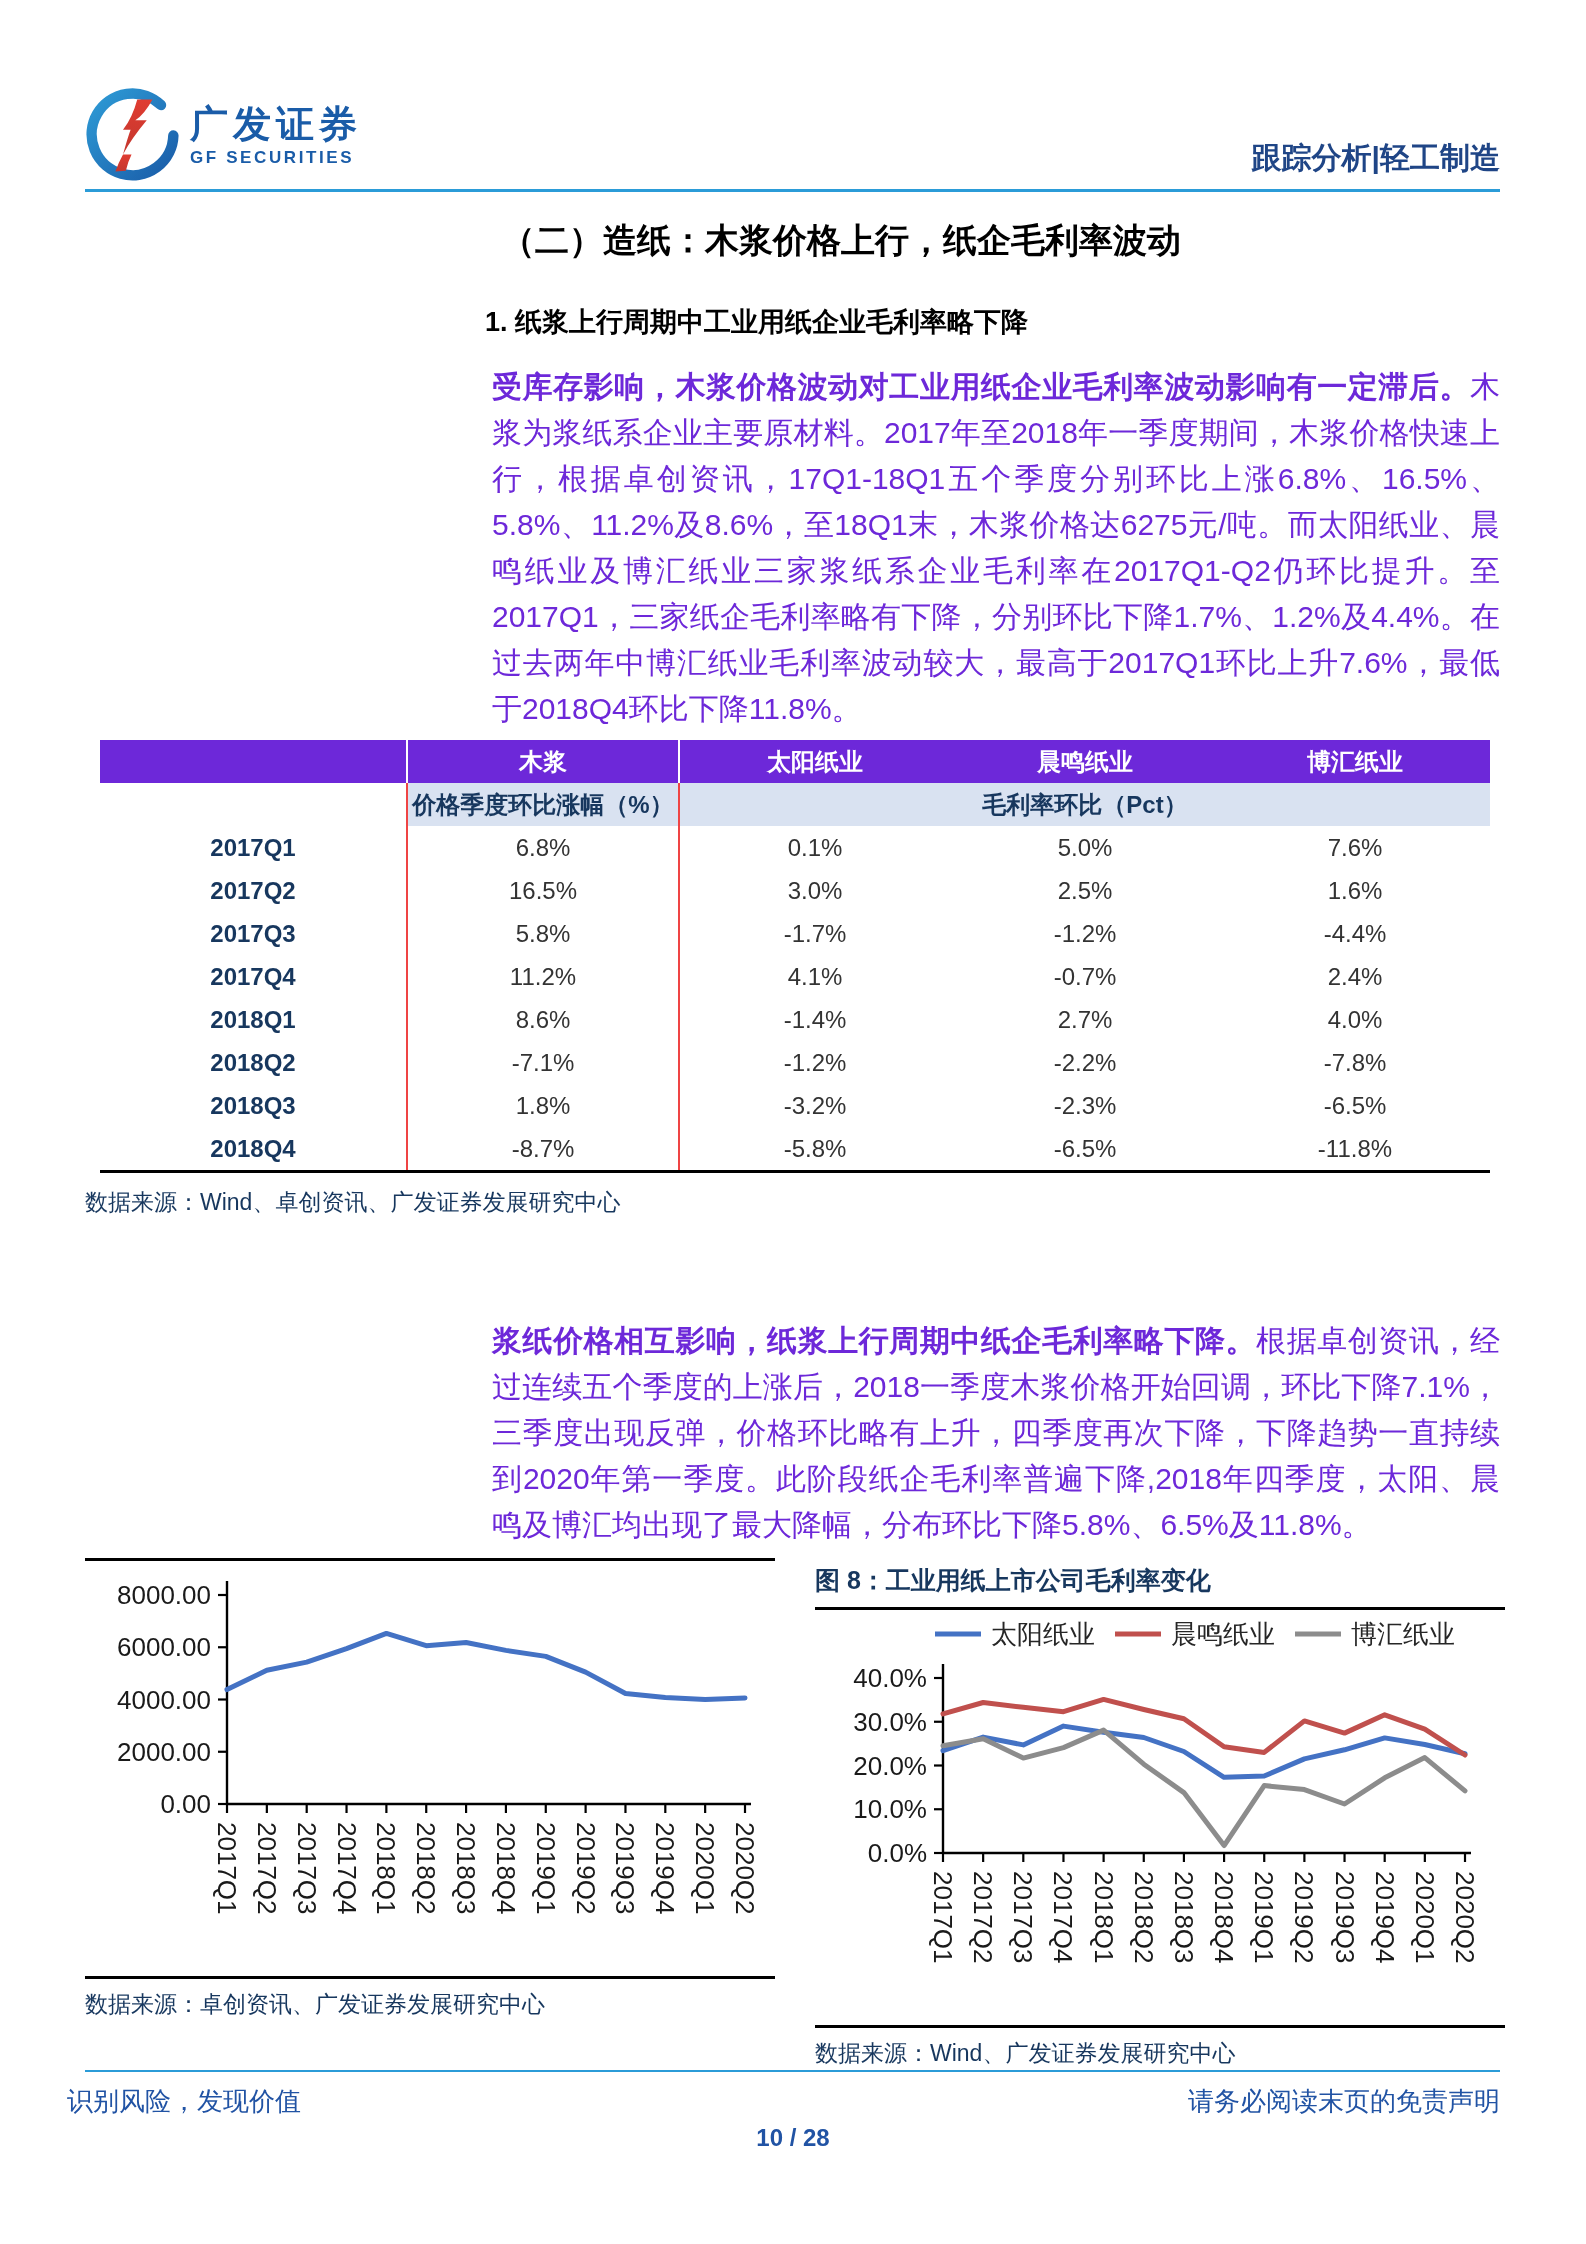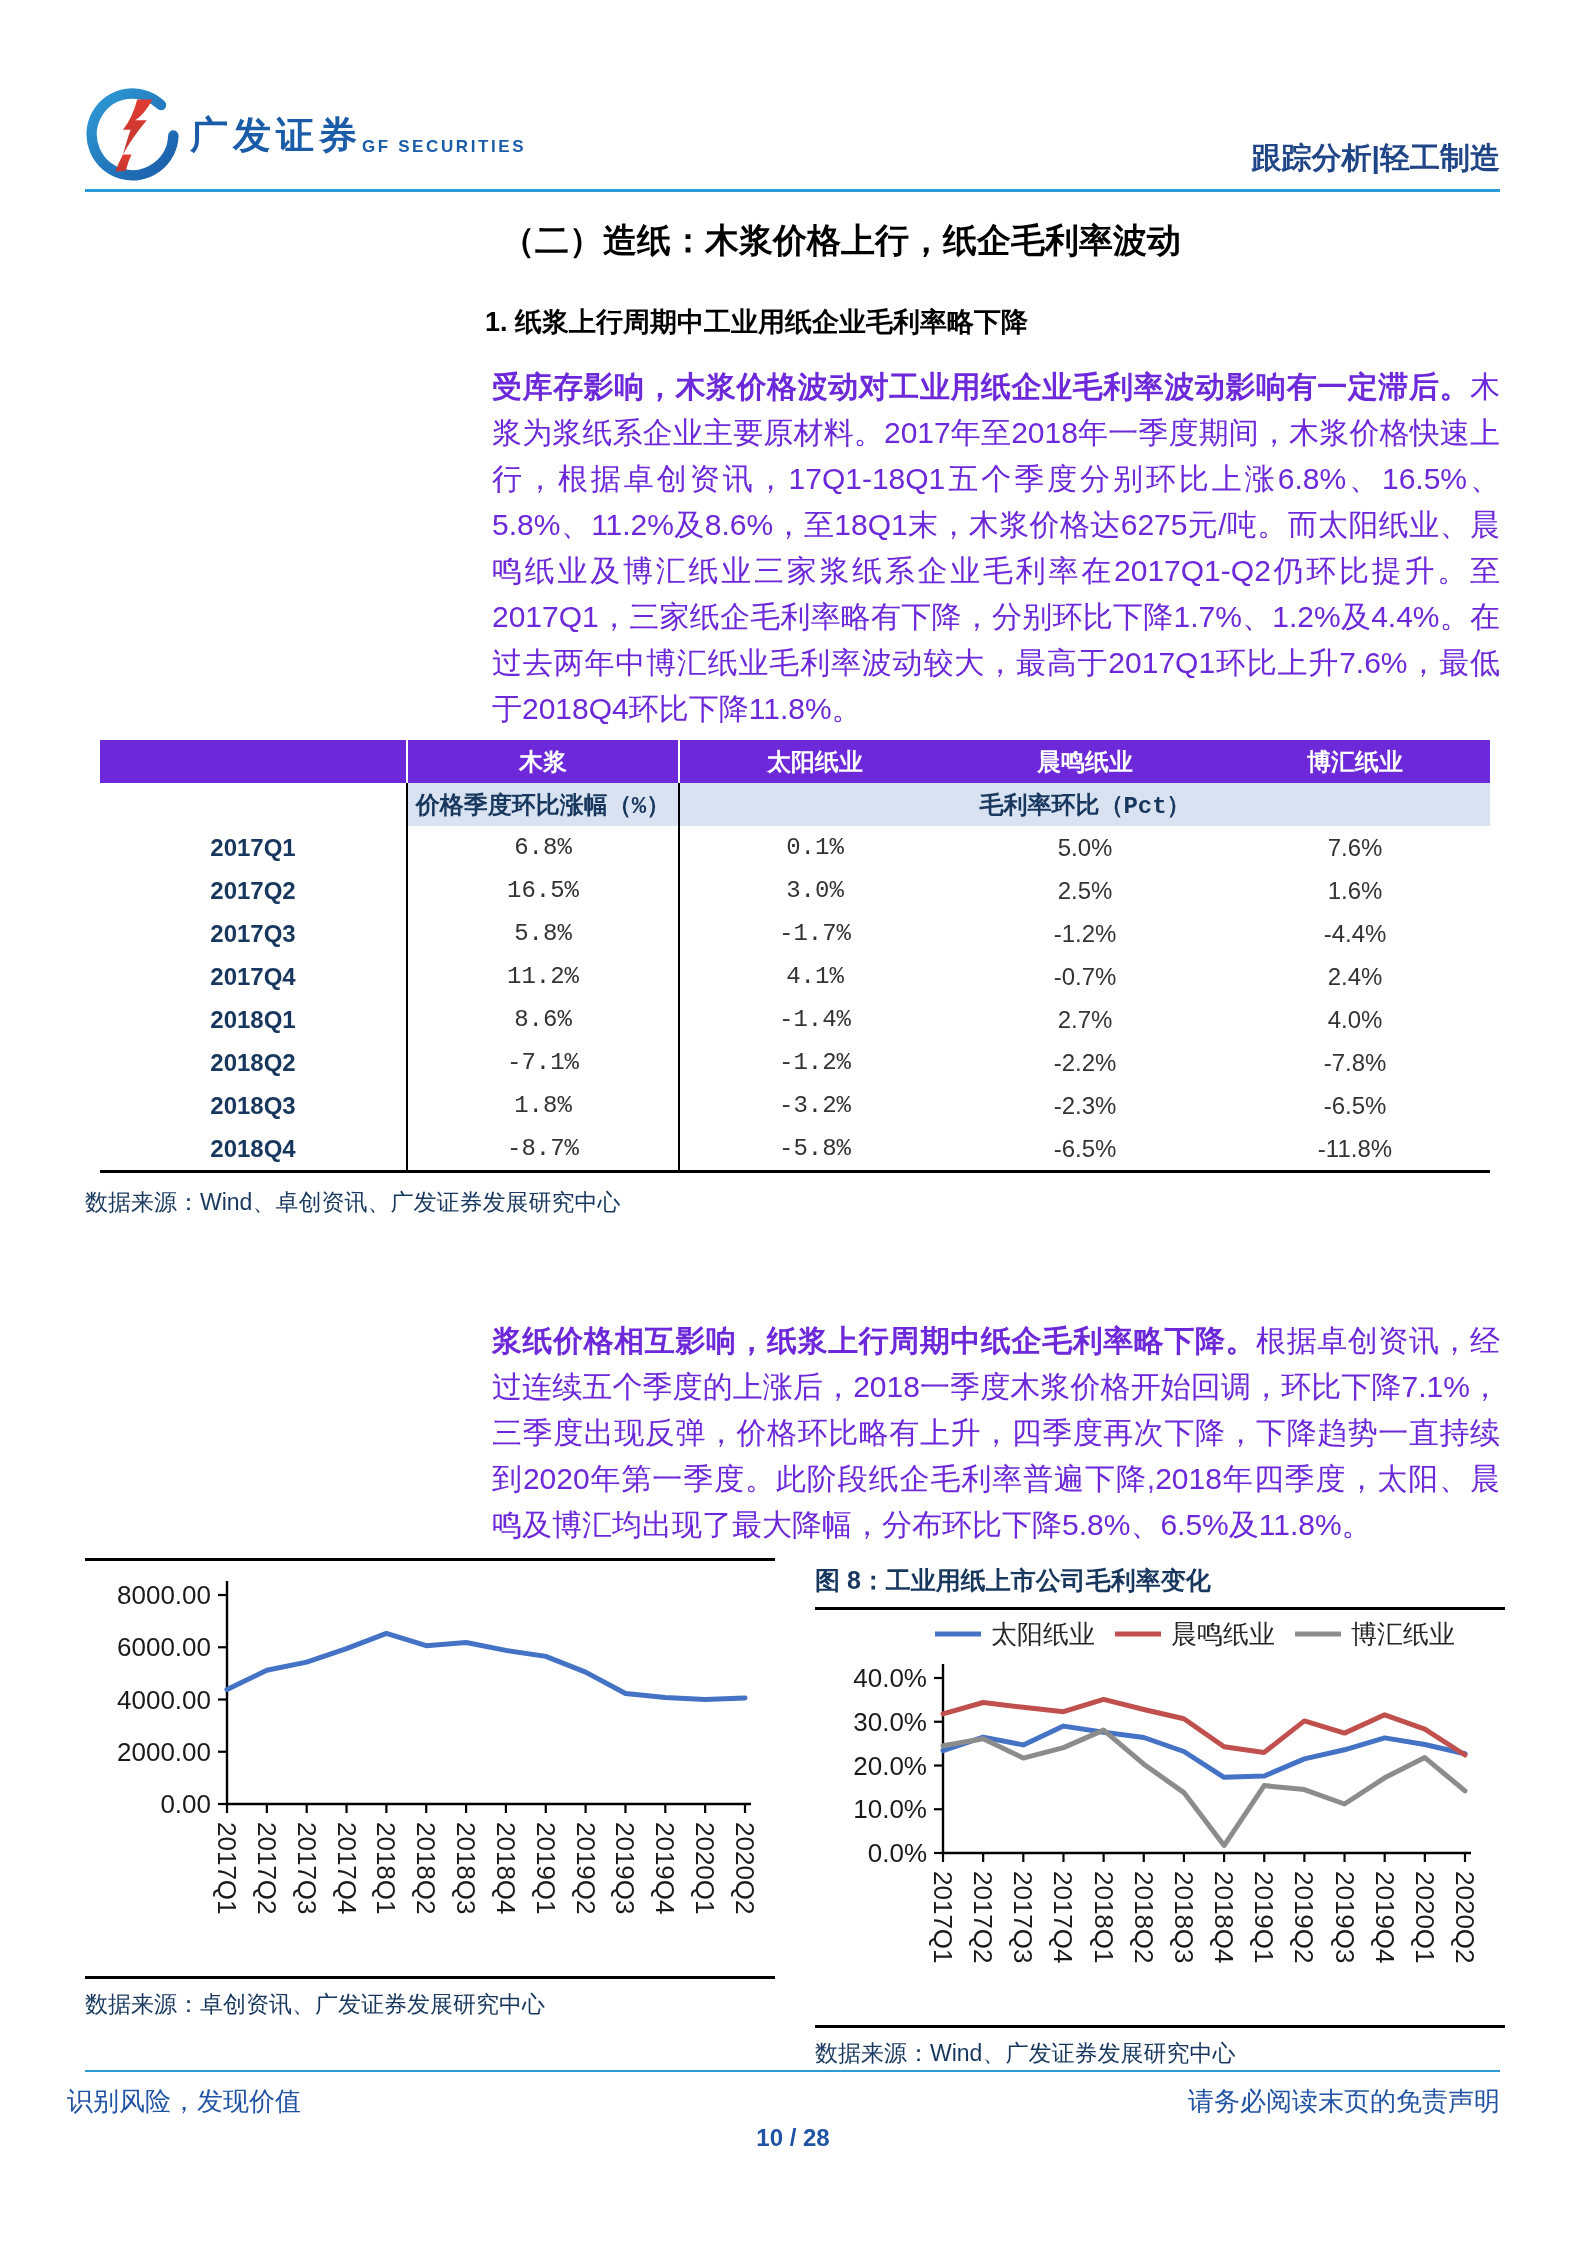--- a/index.html
+++ b/index.html
@@ -3,39 +3,39 @@
 <meta charset="utf-8">
 <style>
   html,body{margin:0;padding:0;background:#fff;}
   .page{position:relative;width:1586px;height:2244px;background:#fff;overflow:hidden;
         font-family:"Liberation Sans","DejaVu Sans",sans-serif;color:#000;
         padding:0 86px 0 85px;box-sizing:border-box;}
   
   .hdr{display:flex;justify-content:space-between;align-items:flex-end;
        padding-top:88px;padding-bottom:6px;border-bottom:3px solid #2B9CD8;}
   .logo{display:flex;align-items:center;gap:10px;}
-  .logo-txt{display:flex;flex-direction:row;line-height:1.05;align-items:flex-end;}
+  .logo-txt{display:flex;flex-direction:column;line-height:1.05;}
   .logo-cn{font-size:38px;font-weight:bold;color:#1A5CA8;letter-spacing:5px;}
   .logo-en{font-size:17px;font-weight:bold;color:#1A5CA8;letter-spacing:2.6px;margin-top:4px;}
   .hdr-cat{font-size:30px;font-weight:bold;color:#1F4586;padding-bottom:4px;}
   
   .sec-title{margin:26px 0 8px 416px;font-size:34px;font-weight:bold;color:#000;}
   .sub-title{margin:40px 0 0 400px;font-size:27px;font-weight:bold;color:#000;}
   .para{margin:24px 0 0 407px;font-size:30px;line-height:46px;text-align:justify;color:#6d28d9;}
   .para b{font-weight:bold;}
   .para2{margin-top:100px;}
   
   .tbl-title{margin-top:16px;font-size:26px;font-weight:bold;color:#000;}
   table.impact{border-collapse:collapse;table-layout:fixed;width:1390px;margin:8px 0 0 15px;
                border-bottom:3px solid #000;text-align:center;}
   table.impact th,table.impact td{padding:0;height:43px;font-size:24px;vertical-align:middle;}
   tr.h1 th{background:#6d28d9;color:#fff;font-weight:bold;}
   tr.h2 th{background:#fff;}
   tr.h2 th.lt{background:#D9E2F1;color:#17375E;font-weight:bold;}
-  .bl{border-left:2px solid #000000;font-family:Liberation Mono, monospace;}
+  .bl{border-left:2px solid #ef4444;}
   tr.h1 th.blw{border-left:2px solid #fff;}
   tbody th{color:#17375E;font-weight:bold;}
   tbody td{color:#333;}
   .tbl-src{margin-top:14px;font-size:23px;color:#17375E;}
   
   .charts{display:flex;gap:40px;margin-top:10px;}
   .chart{width:696px;margin:0;}
   .chart figcaption{font-size:25px;font-weight:bold;color:#17375E;padding:6px 0 10px 0;}
   .rule{height:3px;background:#000;}
   .chart svg{display:block;overflow:visible;}

